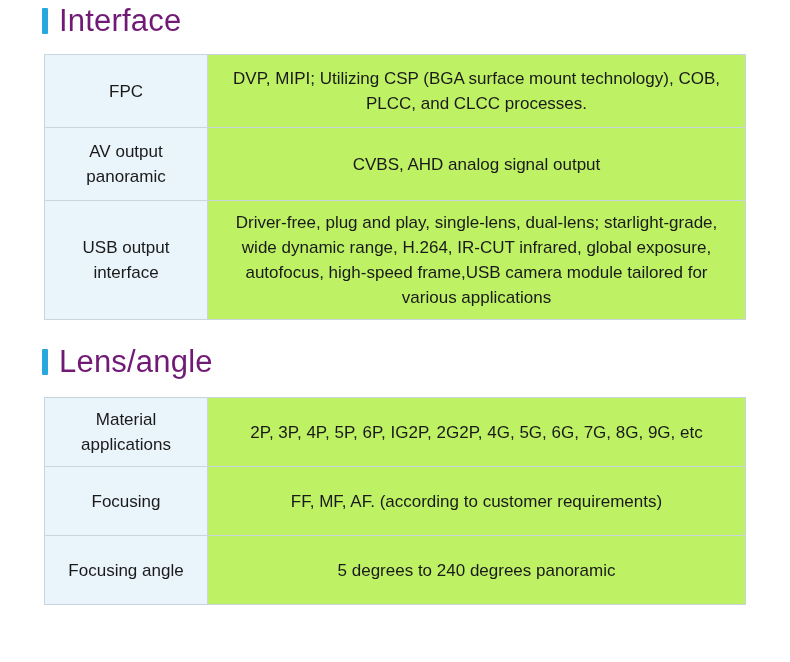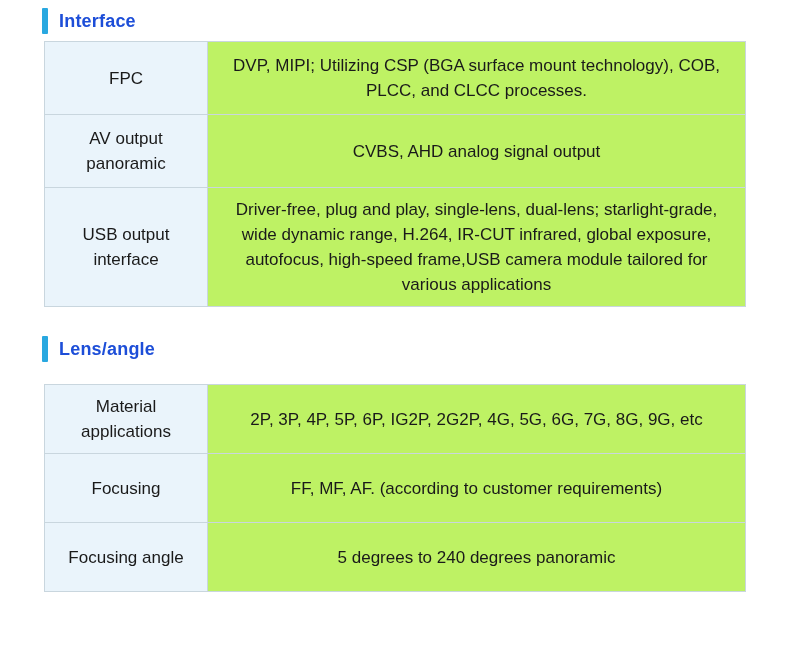--- a/index.html
+++ b/index.html
@@ -31,24 +31,24 @@
     margin-left: -2px;
   }
   .heading-bar {
     width: 6px;
     height: 26px;
     background: #29a8e0;
     flex: 0 0 auto;
     border-radius: 1px;
   }
   .heading-text {
-    font-size: 18px;
+    font-size: 31px;
     line-height: 28px;
-    color: #1d4ed8;
-    font-weight: bold;
+    color: #701a75;
+    font-weight: normal;
     letter-spacing: 0.2px;
   }
   .spec-table {
     border-collapse: collapse;
     table-layout: fixed;
     width: 702px;
     border: 1px solid #c9d6de;
     background: #ffffff;
   }
   .spec-table td {
@@ -66,21 +66,21 @@
     color: #1a1a1a;
   }
   .spec-table td.value {
     background: #bef264;
   }
   
   #section-interface .section-heading {
     padding-top: 7px;
   }
   #section-interface .spec-table {
-    margin-top: 6px;
+    margin-top: 19px;
     border-radius: 26px;
   }
   #section-interface .spec-table td.label { height: 54px; }
   #section-lens .section-heading {
     padding-top: 28px;
   }
   #section-lens .spec-table {
     margin-top: 21px;
   }
   #section-lens .spec-table td.label { height: 50px; }

